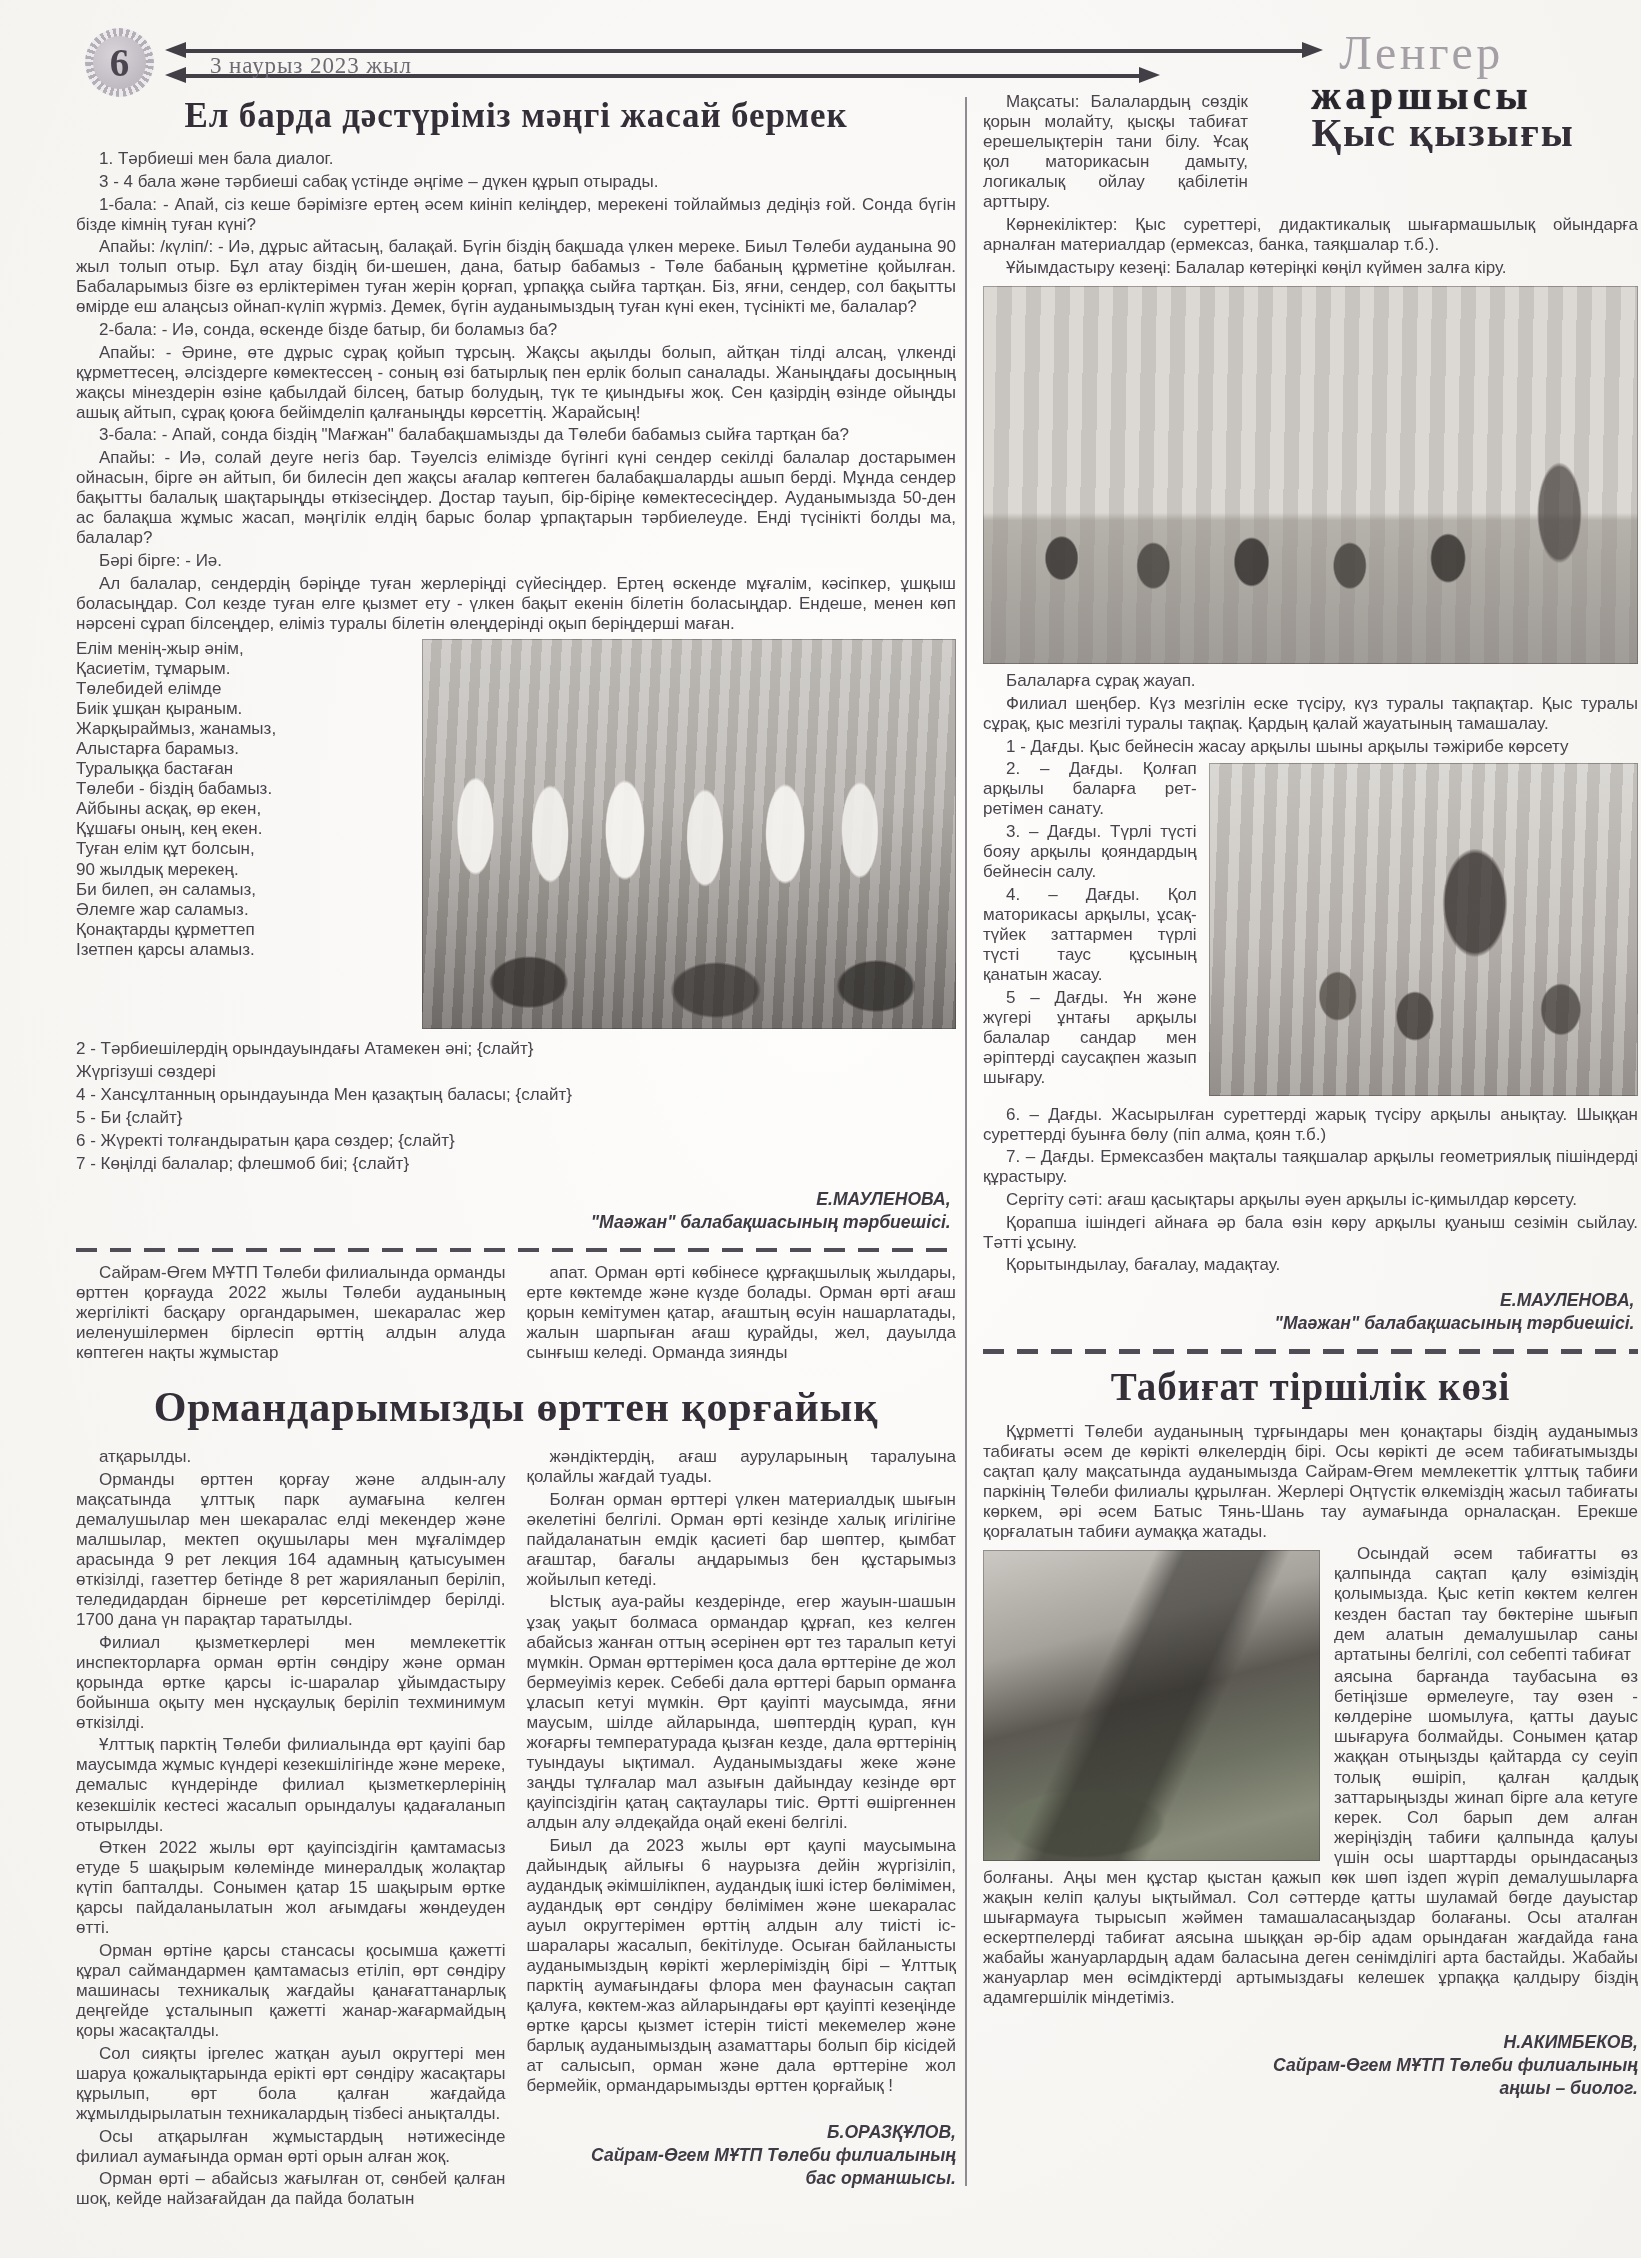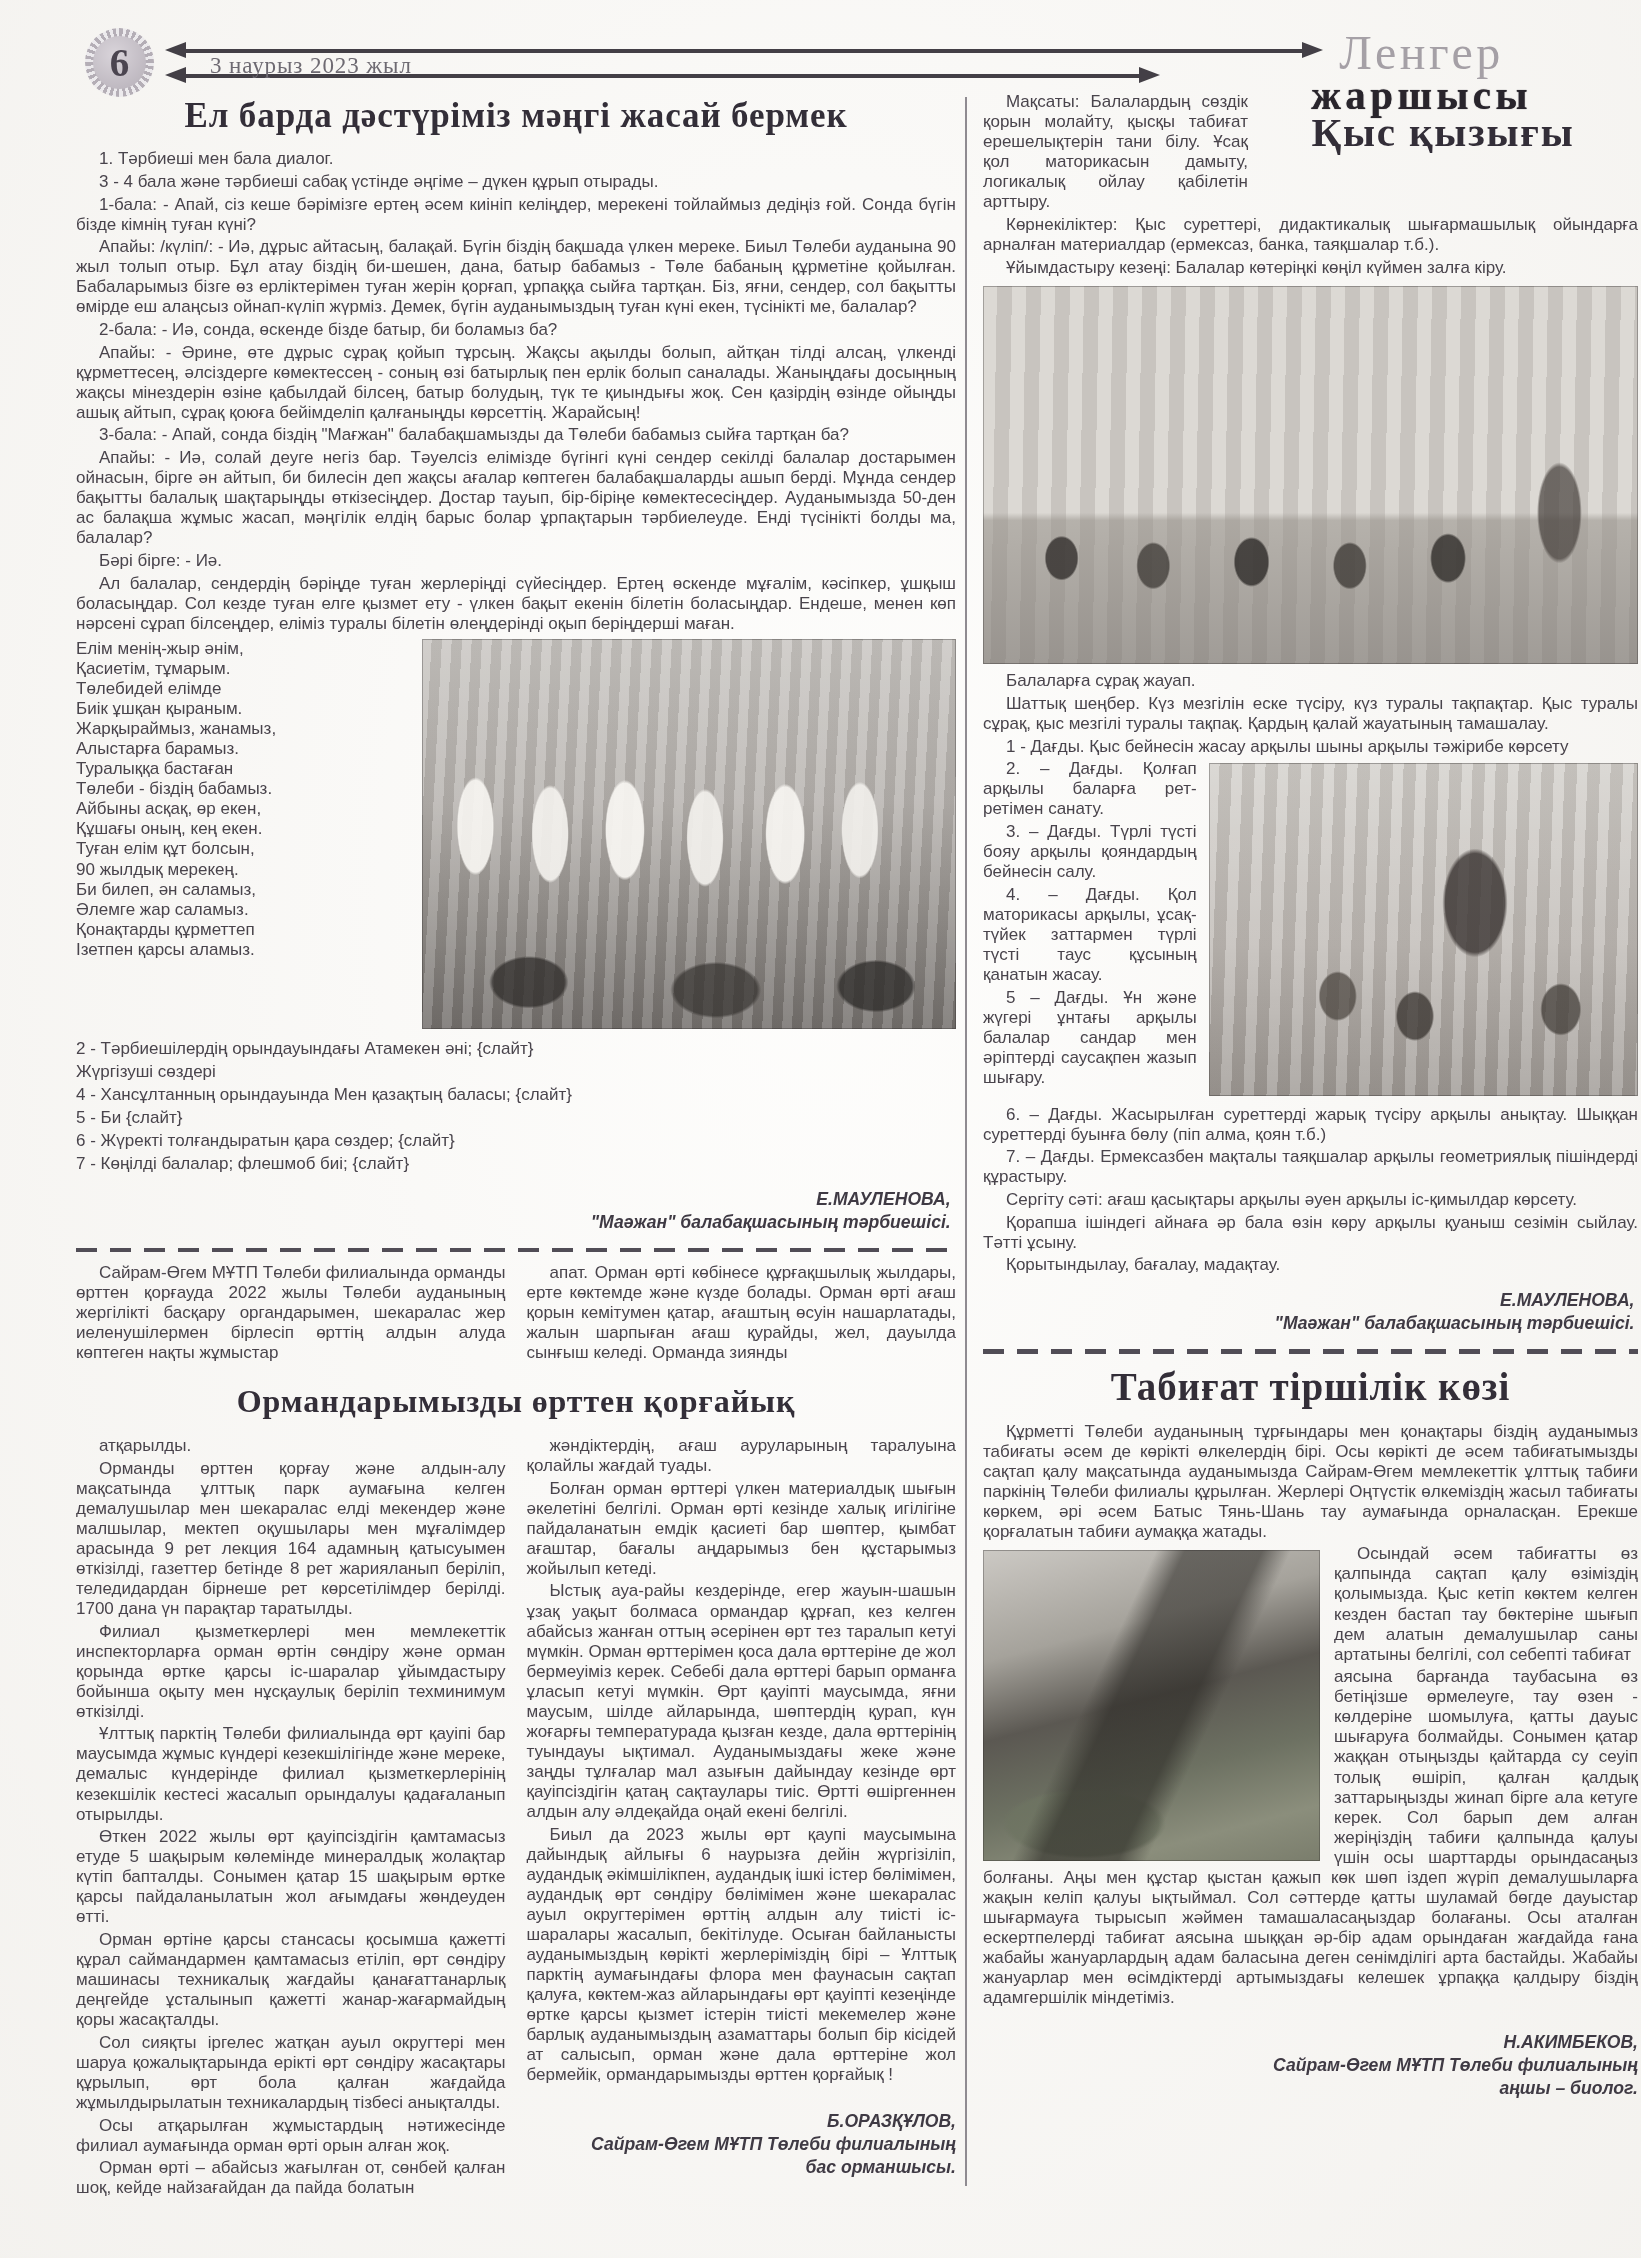--- a/index.html
+++ b/index.html
@@ -60,21 +60,21 @@
       radial-gradient(ellipse 62px 41px at 20% 88%, rgba(46,43,41,.75) 0 58%, transparent 64%),
       radial-gradient(ellipse 71px 44px at 55% 90%, rgba(52,49,46,.7) 0 58%, transparent 64%),
       radial-gradient(ellipse 62px 41px at 85% 89%, rgba(43,41,39,.75) 0 58%, transparent 64%),
       repeating-linear-gradient(93deg, rgba(255,255,255,.16) 0 9.7px, rgba(70,66,62,.10) 9.7px 20px),
       linear-gradient(180deg, #c9c6c2 0%, #b6b2ae 42%, #95918d 70%, #716d6a 100%);
   }
   .program { font-size:17px; line-height:1.35; margin:8.8px 0 5.3px; }
   .a1-sig { margin:12.4px 5.3px 1.8px 0; }
   .intro-cols, .body-cols { display:flex; gap:21px; }
   .intro-cols .col, .body-cols .col { width:430px; }
-  .a2-title { text-align:center; font-size:32px; margin:17.6px 0 16px; letter-spacing:0.9px; }
+  .a2-title { text-align:center; font-size:42px; margin:17.6px 0 16px; letter-spacing:0.9px; }
   .a2-sig { margin-top:25px; }
   
   .right-region { position:absolute; left:983px; top:92px; width:655px; }
   .kys-title { float:right; width:390px; padding:16px 0 23px; text-align:center; font:600 41px "Liberation Serif", serif;
     color:#332e38; letter-spacing:1.8px; }
   .photo-2 { width:655px; height:378px; margin:8.8px 0 7px;
     background:
       radial-gradient(ellipse 26.5px 35px at 12% 72%, rgba(50,46,44,.8) 0 58%, transparent 64%),
       radial-gradient(ellipse 26.5px 37px at 26% 74%, rgba(60,56,52,.75) 0 58%, transparent 64%),
       radial-gradient(ellipse 28px 39px at 41% 73%, rgba(45,42,40,.8) 0 58%, transparent 64%),
@@ -214,21 +214,21 @@
     <div>
       <div class="kys-title">Қыс қызығы</div>
       <p class="bodytext">Мақсаты: Балалардың сөздік қорын молайту, қысқы табиғат ерешелықтерін тани білу. Ұсақ қол маторикасын дамыту, логикалық ойлау қабілетін арттыру.</p>
       <p class="bodytext">Көрнекіліктер: Қыс суреттері, дидактикалық шығармашылық ойындарға арналған материалдар (ермексаз, банка, таяқшалар т.б.).</p>
       <p class="bodytext">Ұйымдастыру кезеңі: Балалар  көтеріңкі көңіл күймен залға кіру.</p>
     </div>
 
     <div class="photo photo-2"></div>
 
     <p class="bodytext">Балаларға сұрақ жауап.</p>
-    <p class="bodytext">Шаттық шеңбер. Күз мезгілін еске түсіру, күз туралы тақпақтар. Қыс туралы сұрақ, қыс мезгілі туралы тақпақ. Қардың қалай жауатының тамашалау.</p>
+    <p class="bodytext">Филиал шеңбер. Күз мезгілін еске түсіру, күз туралы тақпақтар. Қыс туралы сұрақ, қыс мезгілі туралы тақпақ. Қардың қалай жауатының тамашалау.</p>
     <p class="bodytext">1 - Дағды. Қыс бейнесін жасау арқылы шыны арқылы тәжірибе көрсету</p>
 
     <div class="photo photo-3"></div>
 
     <p class="bodytext">2. – Дағды. Қолғап арқылы баларға рет-ретімен санату.</p>
     <p class="bodytext">3. – Дағды. Түрлі түсті бояу арқылы қояндардың бейнесін салу.</p>
     <p class="bodytext">4. – Дағды. Қол маторикасы арқылы, ұсақ-түйек заттармен түрлі түсті таус құсының қанатын жасау.</p>
     <p class="bodytext">5 – Дағды. Ұн және жүгері ұнтағы арқылы балалар сандар мен әріптерді саусақпен жазып шығару.</p>
     <p class="bodytext clear-r">6. – Дағды. Жасырылған суреттерді жарық түсіру арқылы анықтау. Шыққан суреттерді буынға бөлу (піп алма, қоян т.б.)</p>
     <p class="bodytext">7. – Дағды. Ермексазбен мақталы таяқшалар арқылы геометриялық пішіндерді құрастыру.</p>

